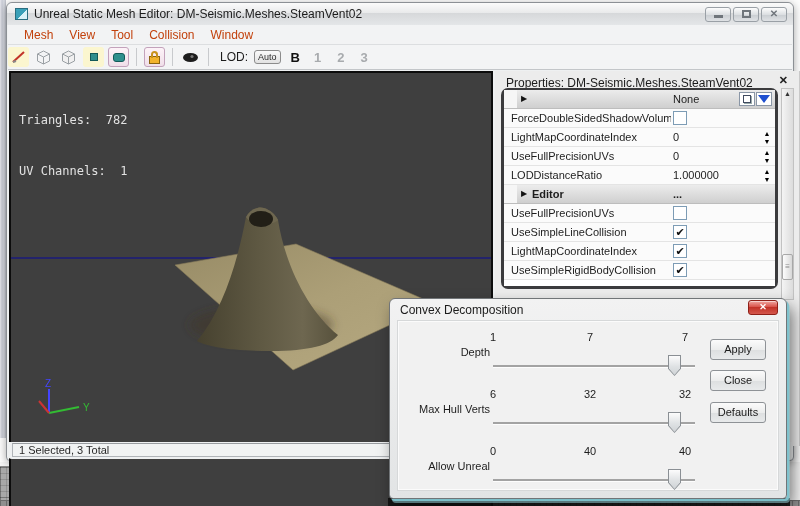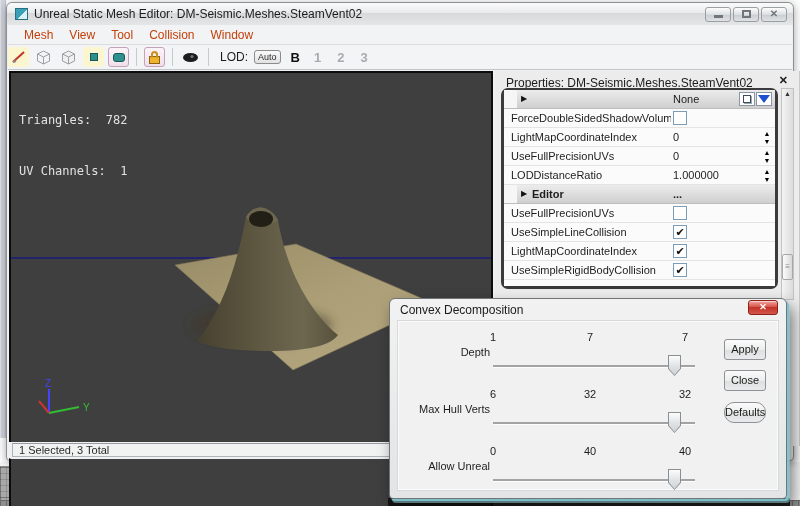--- a/index.html
+++ b/index.html
@@ -145,24 +145,24 @@
     font-size:11px; color:#1d1d1d; white-space:nowrap; }
   .sg-min, .sg-mid, .sg-max { position:absolute; top:0; width:30px; text-align:center;
     font-size:11px; color:#1d1d1d; }
   .sg-min { left:80px; } .sg-mid { left:177px; } .sg-max { left:272px; }
   .sg-track { position:absolute; left:95px; top:34px; width:202px; height:2px;
     background:#a3a3a3; box-shadow:0 1px 0 #fdfdfd; }
   .sg-thumb { position:absolute; left:270px; top:24px; width:13px; height:21px;
     background:#8a8f94; clip-path:polygon(0 0,100% 0,100% 66%,50% 100%,0 66%); }
   .sg-thumb::after { content:""; position:absolute; left:1px; top:1px; right:1px; bottom:1px;
     background:linear-gradient(#fcfcfc,#dfe2e4 55%,#cfd3d6); clip-path:polygon(0 0,100% 0,100% 66%,50% 100%,0 66%); }
-  .dlg-btn { position:absolute; right:12px; width:42px; height:21px;
+  .dlg-btn { position:absolute; right:12px; width:56px; height:21px;
     background:linear-gradient(#fbfbfb,#eceded 50%,#dddfe0 51%,#e8eaeb); border:1px solid #8e9296;
     border-radius:3px; font-size:11px; color:#1b1b1b; text-align:center; line-height:19px; }
-  .dlg-btn.apply { top:18px; } .dlg-btn.close { top:49px; } .dlg-btn.defaults { top:81px;border-radius:10px; }
+  .dlg-btn.apply { top:18px; } .dlg-btn.close { top:49px; } .dlg-btn.defaults { top:81px; }
 </style>
 </head>
 <body>
 
 <div class="canvas">
 
   <div class="bg-left-strip"></div>
 
   <div class="grid-window">
     <div class="grid-top-strip"></div>

